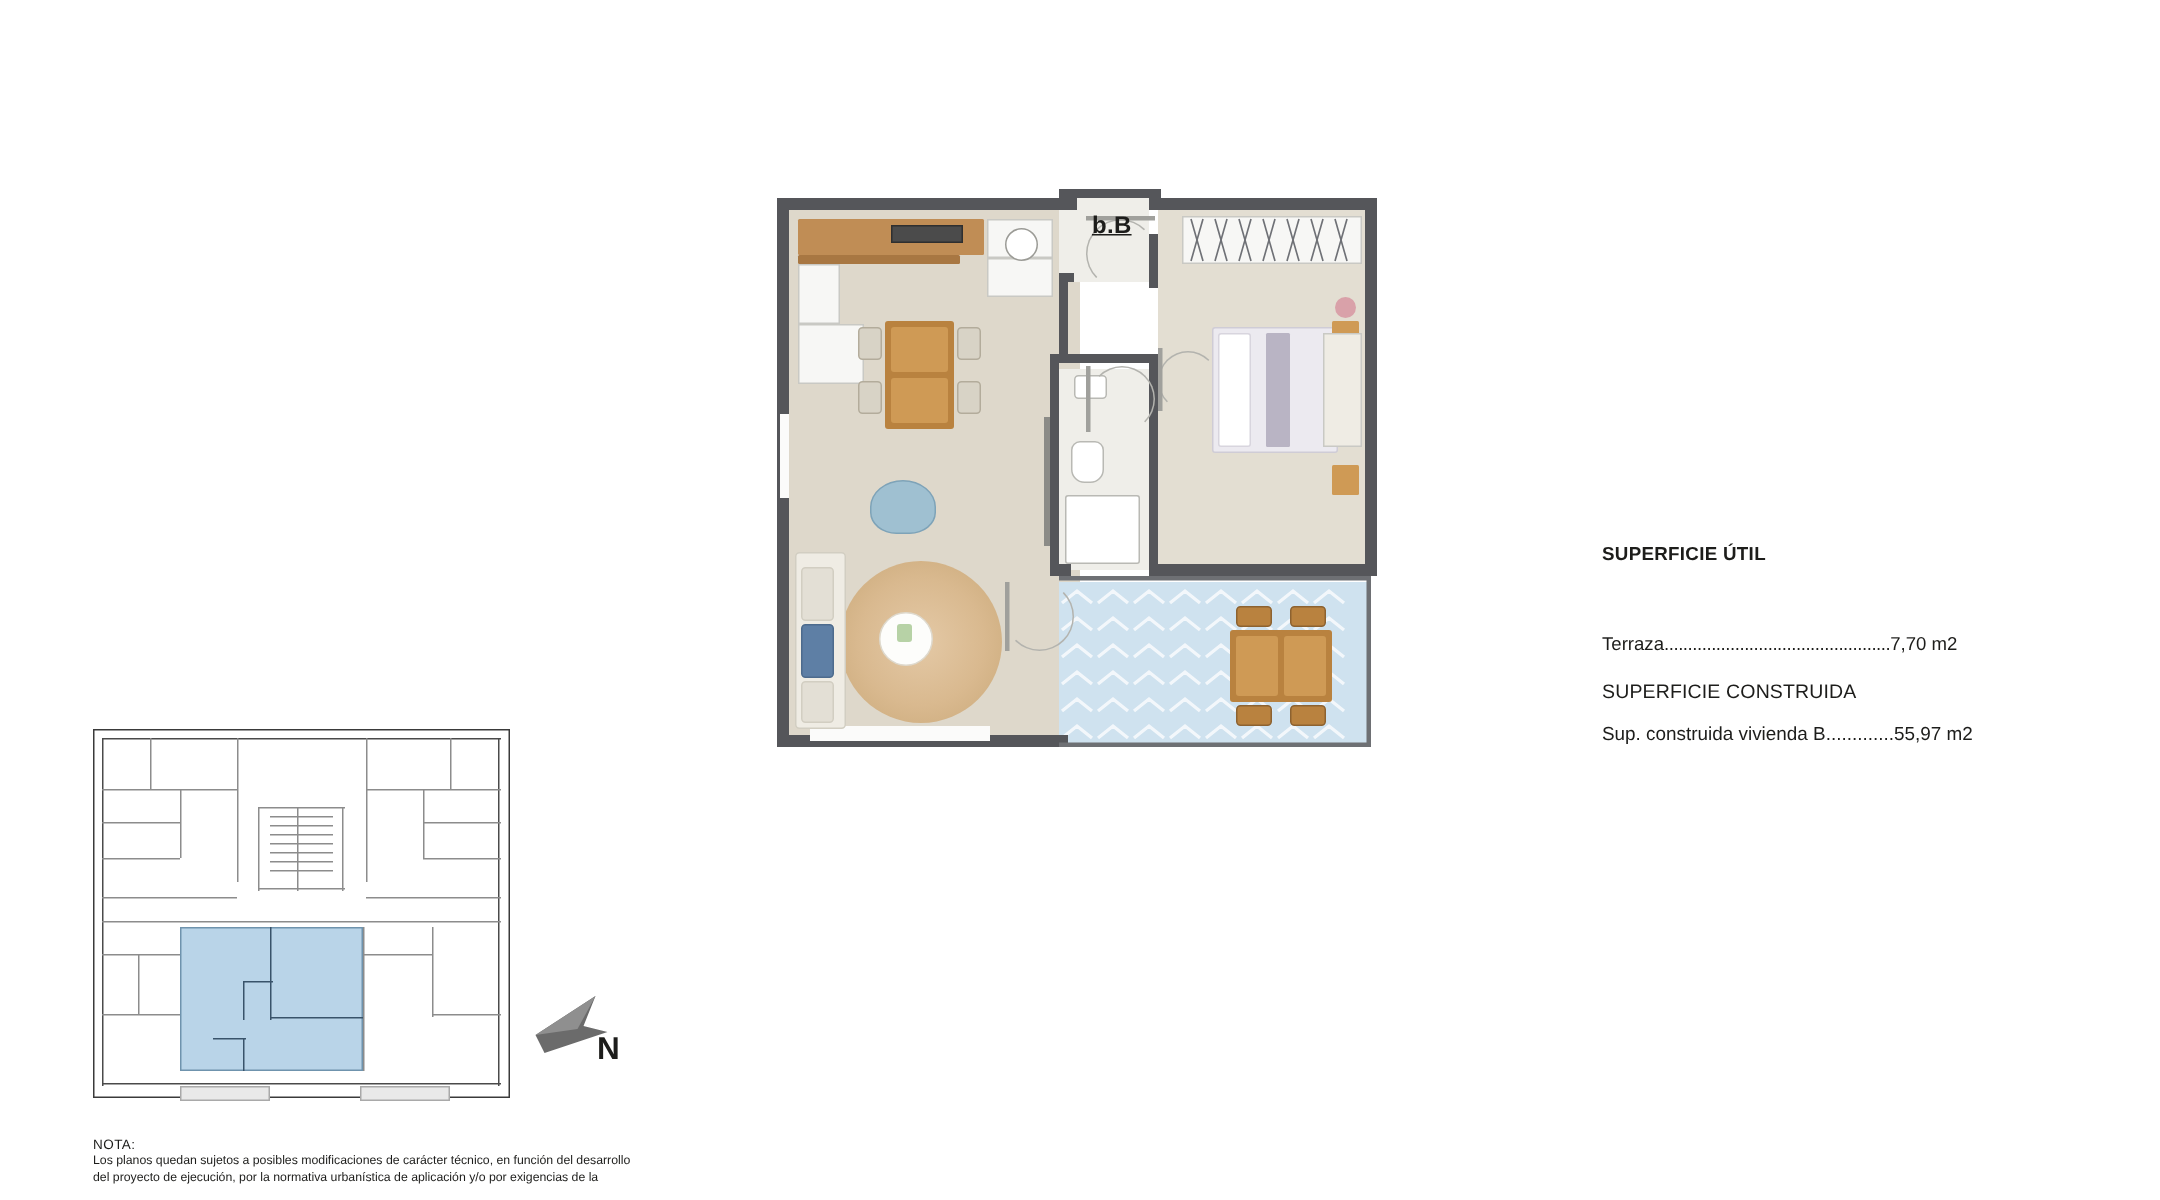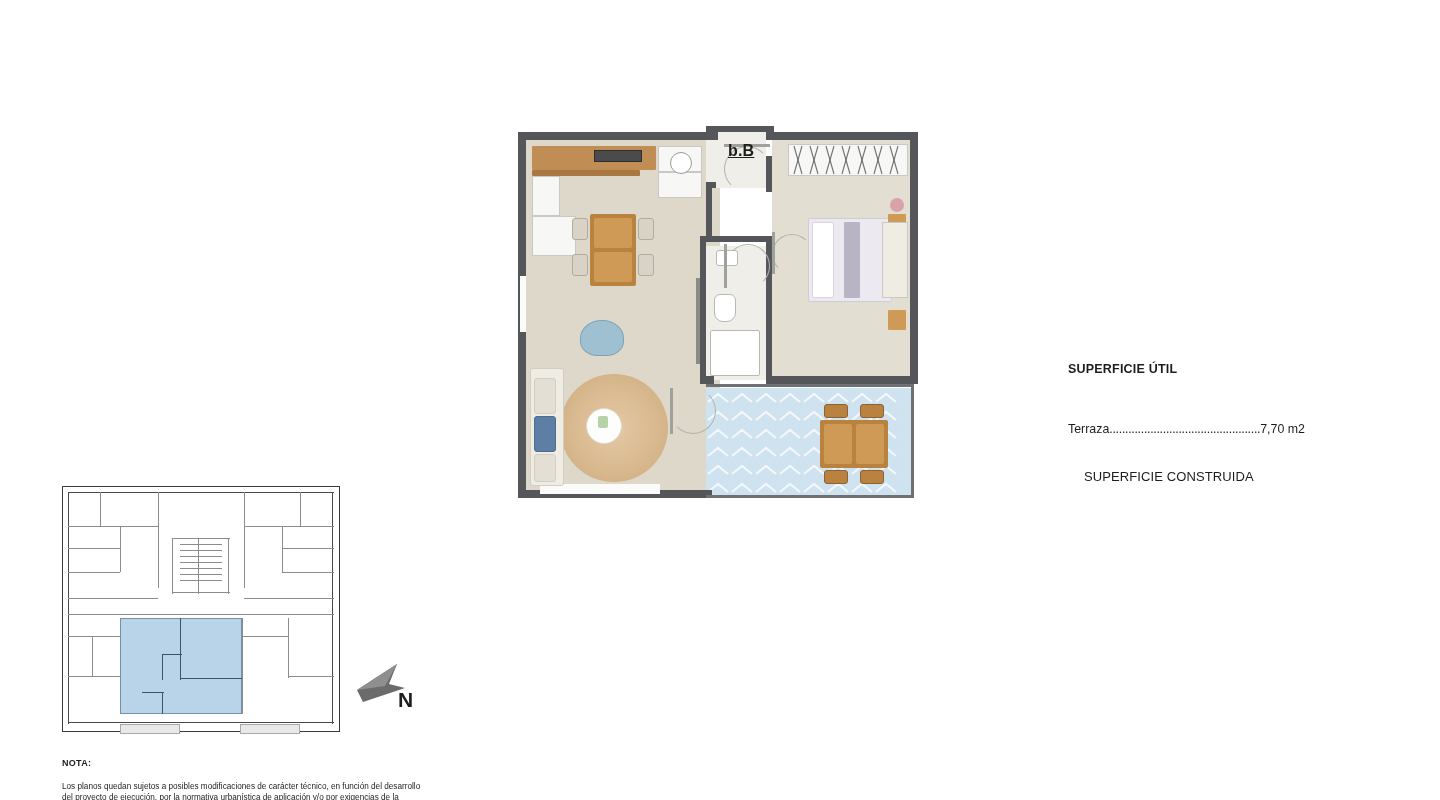--- a/index.html
+++ b/index.html
@@ -70,23 +70,23 @@
 
   
   .note {
     position: absolute;
     left: 62px;
     top: 758px;
     width: 420px;
   }
   .note .note-title {
     font-size: 9px;
-    font-weight: bold;
+    font-weight: normal;
     letter-spacing: .3px;
-    margin-bottom: 14px;
+    margin-bottom: 1px;
   }
   .note .note-line {
     font-size: 8.2px;
     line-height: 10.5px;
     color: #1d1d1b;
   }
 
   
   .plan {
     position: absolute;
@@ -188,21 +188,21 @@
   .legend .row .dots { letter-spacing: -0.3px; }
   .legend .gap-md { height: 14px; }
   .legend .total {
     font-size: 12.8px;
     line-height: 19px;
     white-space: nowrap;
   }
   .legend .sect {
     font-size: 13px;
     font-weight: normal;
-    margin: 16px;
+    margin: 0;
     letter-spacing: .1px;
   }
   .legend .built {
     font-size: 12.6px;
     white-space: nowrap;
   }
 </style>
 </head>
 <body>
 
@@ -417,13 +417,16 @@
   <div class="row">
     <span>Terraza</span><span class="dots">................................................</span><span>7,70 m2</span>
   </div>
 
   <div class="gap-md"></div>
 
   <div class="sect">SUPERFICIE CONSTRUIDA</div>
 
   <div class="gap-md"></div>
 
+  <div class="built">
+    <span>Sup. construida vivienda B</span><span class="dots">.............</span><span>55,97 m2</span>
+  </div>
 </div>
 
 </body></html>

